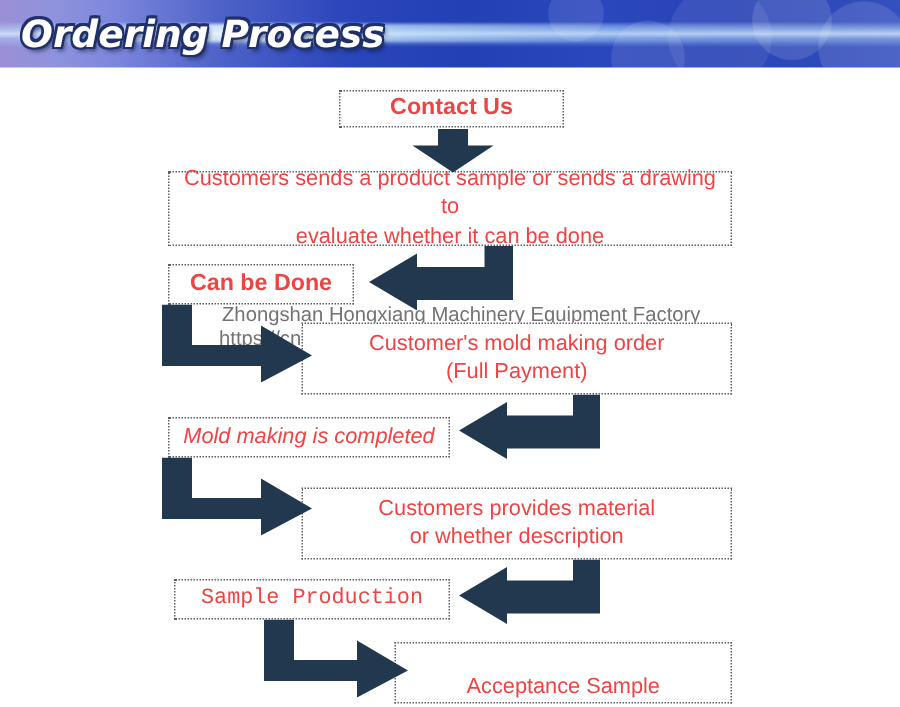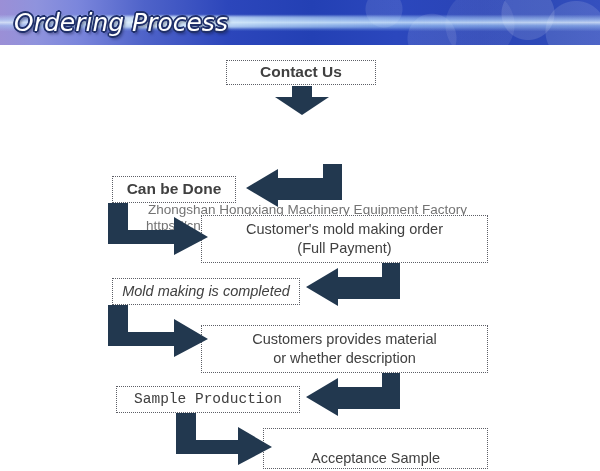--- a/index.html
+++ b/index.html
@@ -41,37 +41,37 @@
         #3550bf 100%);
     overflow:hidden;
   }
   .banner-streak{
     position:absolute;left:0;top:16px;width:600px;height:12px;
     background:linear-gradient(to right, rgba(255,255,255,0.0) 0%, rgba(200,235,255,0.25) 10%, rgba(235,250,255,0.85) 26%, rgba(210,240,255,0.55) 45%, rgba(160,210,255,0.22) 70%, rgba(255,255,255,0.0) 100%);
     filter:blur(1px);
   }
   .banner-title{
     position:absolute;left:14px;top:8px;
-    font-size:25px;font-weight:normal;font-style:italic;
+    font-size:25px;font-weight:bold;font-style:italic;
     color:#ffffff;letter-spacing:0px;
     font-family:"DejaVu Sans", sans-serif;
     text-shadow:
       -1.4px -1.4px 0 #20306a, 1.4px -1.4px 0 #20306a,
       -1.4px  1.4px 0 #20306a, 1.4px  1.4px 0 #20306a,
        0 -1.6px 0 #20306a, 0 1.6px 0 #20306a,
       -1.6px 0 0 #20306a, 1.6px 0 0 #20306a,
        2px 3px 3px rgba(10,15,45,0.55);
   }
 
   
   .box{
     position:absolute;
     border:1.6px dotted #5d5f66;
     background:#ffffff;
-    color:#404040;
+    color:#ef4444;
     display:flex;align-items:center;justify-content:center;
     text-align:center;
     box-sizing:border-box;
     line-height:1.32;
     font-size:14.5px;
     padding:2px 6px;
     z-index:3;
   }
   .box.bold{font-weight:bold;font-size:15.5px;}
   .box .t{display:block;width:100%;}
@@ -107,20 +107,23 @@
   <div class="box bold" style="left:226px;top:60px;width:150px;height:25px;">
     <span class="t">Contact Us</span>
   </div>
 
   <div class="arrow" style="left:267px;top:86px;">
     <svg width="70" height="29" viewBox="0 0 70 29">
       <polygon points="25,0 45,0 45,11 62,11 35,29 8,11 25,11" fill="#22384f"></polygon>
     </svg>
   </div>
 
+  <div class="box" style="left:112px;top:114px;width:376px;height:50px;">
+    <span class="t"><span>Customers sends a product sample or sends a drawing to</span><br><span>evaluate whether it can be done</span></span>
+  </div>
 
   <div class="arrow" style="left:232px;top:164px;">
     <svg width="110" height="43" viewBox="0 0 110 43">
       <polygon points="91,0 110,0 110,36 46,36 46,43 14,24 46,5 46,14 91,14" fill="#22384f"></polygon>
     </svg>
   </div>
 
   <div class="box bold" style="left:112px;top:176px;width:124px;height:27px;">
     <span class="t">Can be Done</span>
   </div>

